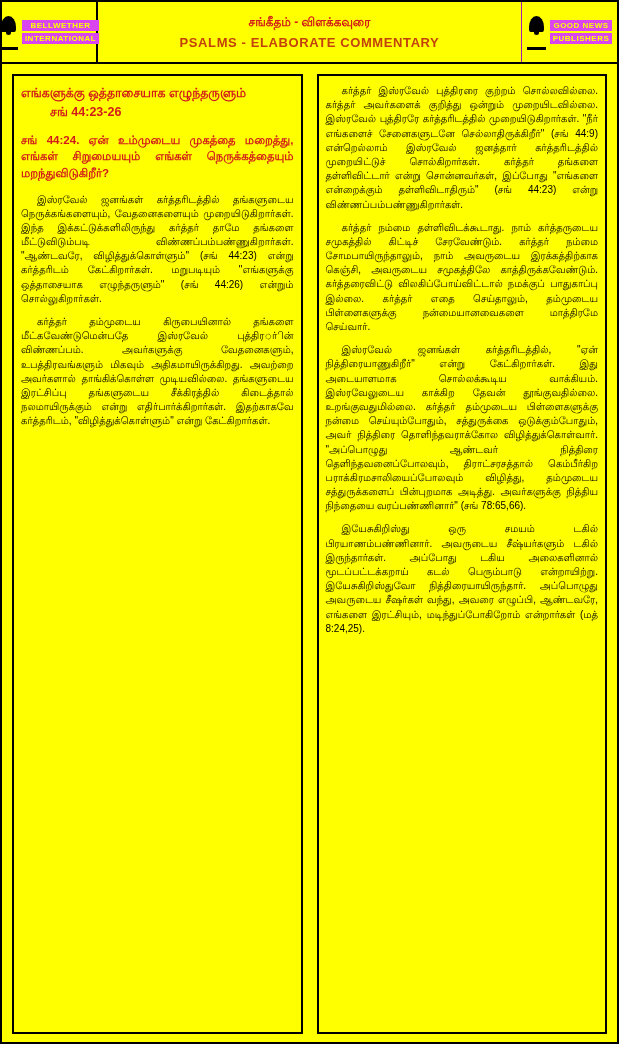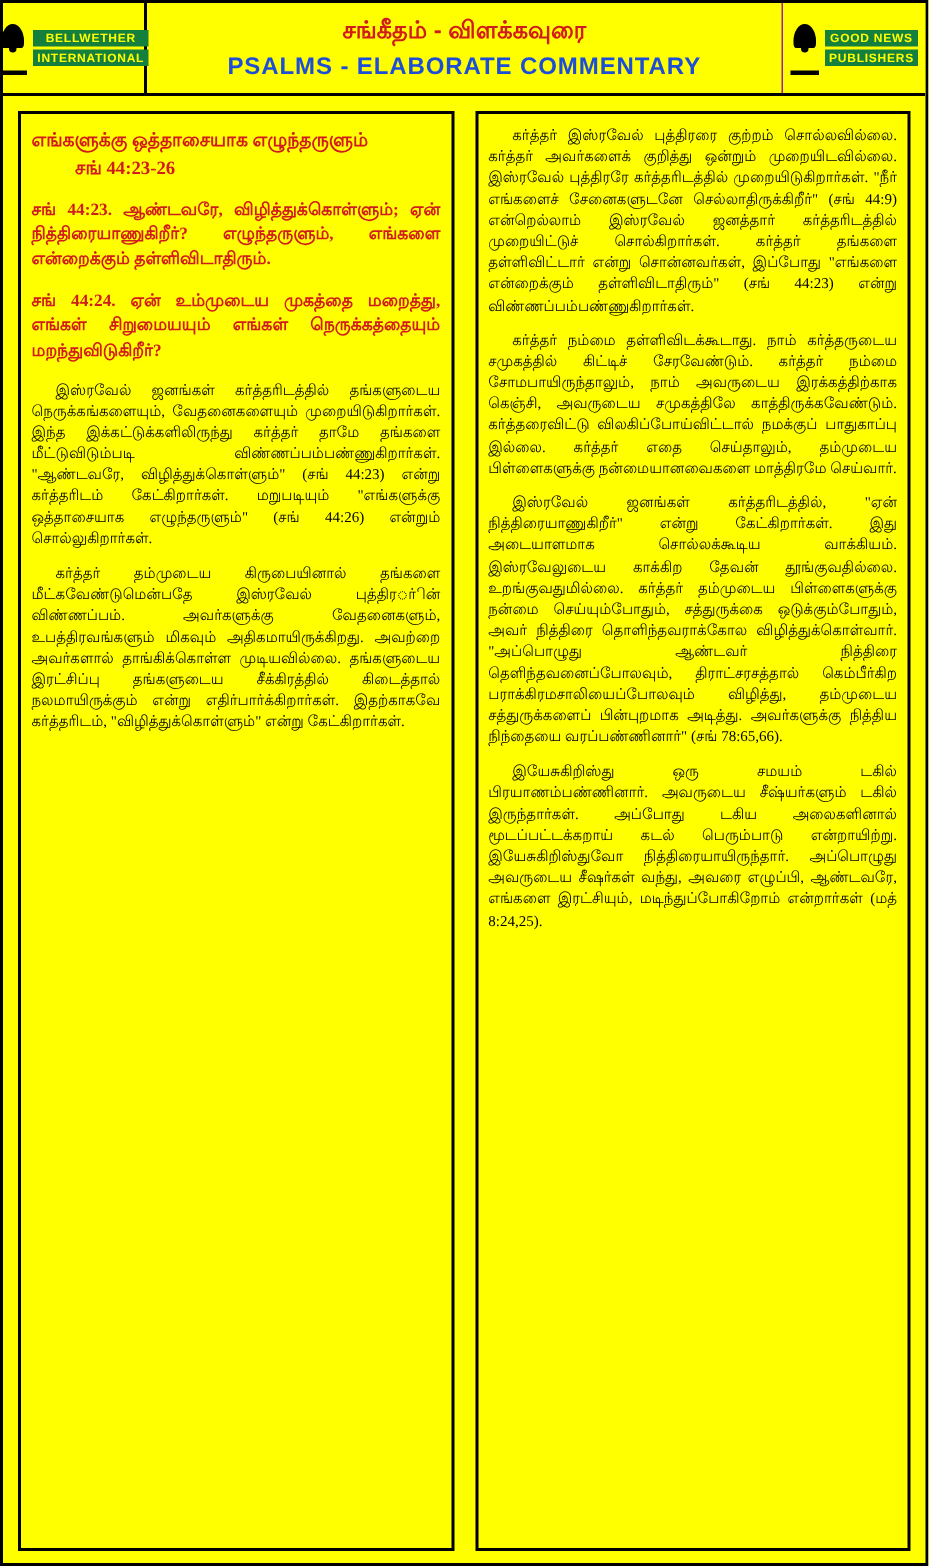--- a/index.html
+++ b/index.html
@@ -77,68 +77,67 @@
     width: 19px;
     height: 3px;
     background: #000;
   }
   .logo-text {
     display: flex;
     flex-direction: column;
     gap: 2px;
   }
   .logo-text span {
-    background: #15803d;
+    background: #d946ef;
     color: #ffff00;
     font-size: 8px;
     font-weight: bold;
     letter-spacing: 0.5px;
     padding: 1px 3px;
     white-space: nowrap;
     text-align: center;
   }
   .header-center {
     flex: 1;
     display: flex;
     flex-direction: column;
     align-items: center;
     justify-content: center;
     gap: 5px;
   }
   .title-ta {
-    font-size: 16px;
+    font-size: 12px;
     font-weight: bold;
     color: #d21b1b;
     text-align: center;
   }
   .title-en {
-    font-size: 16px;
-    font-weight: bold;
-    color: #1d4ed8;
+    font-size: 13px;
+    font-weight: bold;
+    color: #c2410c;
     letter-spacing: 0.6px;
     text-align: center;
   }
   
   .content {
     position: absolute;
     top: 72px;
     left: 10px;
     right: 10px;
     bottom: 8px;
     display: flex;
     gap: 14px;
   }
   .col {
     flex: 1;
     box-sizing: border-box;
     border: 2px solid #000000;
     padding: 8px 7px;
     background: #ffff00;
     overflow: hidden;
-    font-family: Liberation Serif, serif;
   }
   .heading {
     color: #d21b1b;
     font-size: 12.5px;
     font-weight: bold;
     line-height: 1.5;
     text-align: justify;
     margin-bottom: 10px;
   }
   .heading .ref {
@@ -203,21 +202,20 @@
   </div>
 
   <div class="content">
 
     <div class="col">
       <div class="heading">
         <span>எங்களுக்கு  ஒத்தாசையாக எழுந்தருளும்</span>
         <span class="ref">சங் 44:23-26</span>
       </div>
 
-      <div class="verse">சங் 44:23. ஆண்டவரே, விழித்துக்கொள்ளும்; ஏன் நித்திரையாணுகிறீர்? எழுந்தருளும், எங்களை என்றைக்கும் தள்ளிவிடாதிரும்.</div>
       <div class="verse">சங் 44:24. ஏன் உம்முடைய முகத்தை மறைத்து, எங்கள் சிறுமையயும் எங்கள் நெருக்கத்தையும் மறந்துவிடுகிறீர்?</div>
 
       <p class="para">இஸ்ரவேல் ஜனங்கள் கர்த்தரிடத்தில் தங்களுடைய நெருக்கங்களையும், வேதனைகளையும் முறையிடுகிறார்கள். இந்த இக்கட்டுக்களிலிருந்து கர்த்தர் தாமே தங்களை மீட்டுவிடும்படி விண்ணப்பம்பண்ணுகிறார்கள். "ஆண்டவரே, விழித்துக்கொள்ளும்" (சங் 44:23) என்று கர்த்தரிடம் கேட்கிறார்கள். மறுபடியும் "எங்களுக்கு ஒத்தாசையாக எழுந்தருளும்" (சங் 44:26) என்றும் சொல்லுகிறார்கள்.</p>
       <p class="para">கர்த்தர் தம்முடைய கிருபையினால் தங்களை மீட்கவேண்டுமென்பதே இஸ்ரவேல் புத்திரர்ின் விண்ணப்பம். அவர்களுக்கு வேதனைகளும், உபத்திரவங்களும் மிகவும் அதிகமாயிருக்கிறது. அவற்றை அவர்களால் தாங்கிக்கொள்ள முடியவில்லை. தங்களுடைய இரட்சிப்பு தங்களுடைய சீக்கிரத்தில் கிடைத்தால் நலமாயிருக்கும் என்று எதிர்பார்க்கிறார்கள். இதற்காகவே கர்த்தரிடம், "விழித்துக்கொள்ளும்" என்று கேட்கிறார்கள்.</p>
     </div>
 
     <div class="col">
       <p class="para">கர்த்தர் இஸ்ரவேல் புத்திரரை குற்றம் சொல்லவில்லை. கர்த்தர் அவர்களைக் குறித்து ஒன்றும் முறையிடவில்லை. இஸ்ரவேல் புத்திரரே கர்த்தரிடத்தில் முறையிடுகிறார்கள். "நீர் எங்களைச் சேனைகளுடனே செல்லாதிருக்கிறீர்" (சங் 44:9) என்றெல்லாம் இஸ்ரவேல் ஜனத்தார் கர்த்தரிடத்தில் முறையிட்டுச் சொல்கிறார்கள். கர்த்தர் தங்களை தள்ளிவிட்டார் என்று சொன்னவர்கள், இப்போது "எங்களை என்றைக்கும் தள்ளிவிடாதிரும்" (சங் 44:23) என்று விண்ணப்பம்பண்ணுகிறார்கள்.</p>
       <p class="para">கர்த்தர் நம்மை தள்ளிவிடக்கூடாது. நாம் கர்த்தருடைய சமுகத்தில் கிட்டிச் சேரவேண்டும். கர்த்தர் நம்மை சோமபாயிருந்தாலும், நாம் அவருடைய இரக்கத்திற்காக கெஞ்சி, அவருடைய சமுகத்திலே காத்திருக்கவேண்டும். கர்த்தரைவிட்டு விலகிப்போய்விட்டால் நமக்குப் பாதுகாப்பு இல்லை. கர்த்தர் எதை செய்தாலும், தம்முடைய பிள்ளைகளுக்கு நன்மையானவைகளை மாத்திரமே செய்வார்.</p>
       <p class="para">இஸ்ரவேல் ஜனங்கள் கர்த்தரிடத்தில், "ஏன் நித்திரையாணுகிறீர்" என்று கேட்கிறார்கள். இது அடையாளமாக சொல்லக்கூடிய வாக்கியம். இஸ்ரவேலுடைய காக்கிற தேவன் தூங்குவதில்லை. உறங்குவதுமில்லை. கர்த்தர் தம்முடைய பிள்ளைகளுக்கு நன்மை செய்யும்போதும், சத்துருக்கை ஒடுக்கும்போதும், அவர் நித்திரை தொளிந்தவராக்கோல விழித்துக்கொள்வார். "அப்பொழுது ஆண்டவர் நித்திரை தெளிந்தவனைப்போலவும், திராட்சரசத்தால் கெம்பீர்கிற பராக்கிரமசாலியைப்போலவும் விழித்து, தம்முடைய சத்துருக்களைப் பின்புறமாக அடித்து. அவர்களுக்கு நித்திய நிந்தையை வரப்பண்ணினார்" (சங் 78:65,66).</p>

